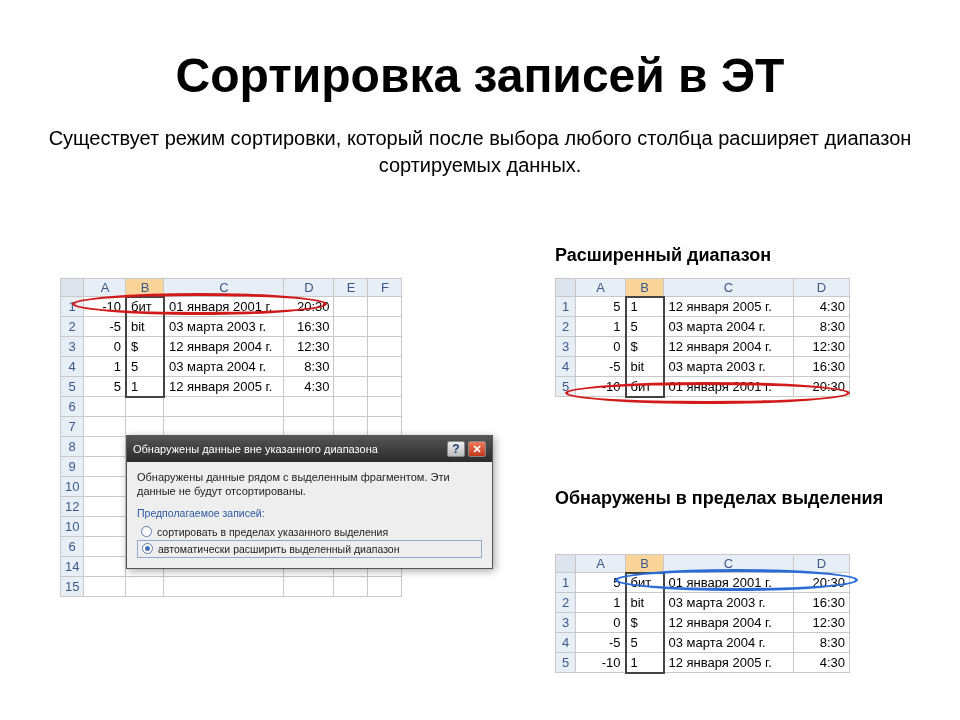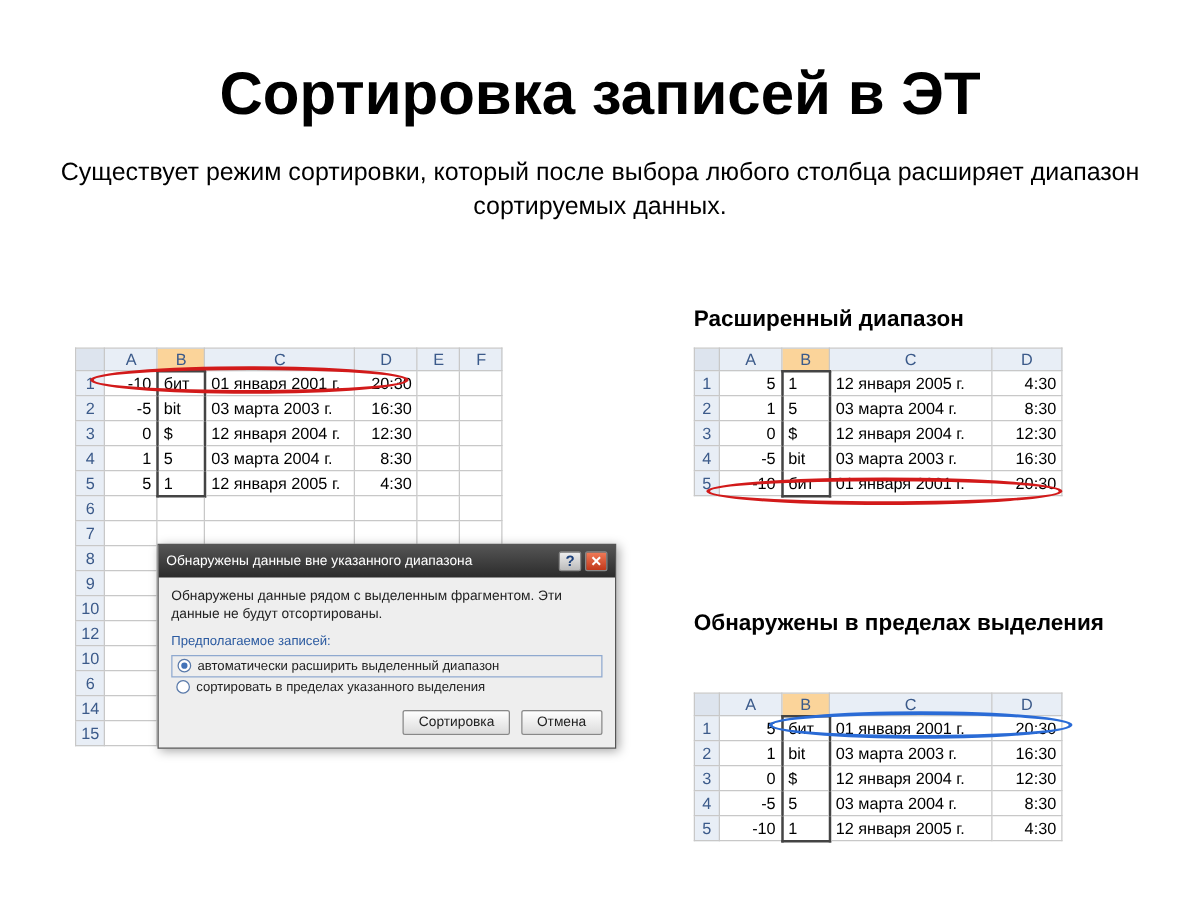--- a/index.html
+++ b/index.html
@@ -227,31 +227,27 @@
 <div class="dialog-wrap">
   <div class="dlg">
     <div class="dlg-title">
       <span class="t">Обнаружены данные вне указанного диапазона</span>
       <span class="btn">?</span>
       <span class="btn close">✕</span>
     </div>
     <div class="dlg-body">
       <div class="msg">Обнаружены данные рядом с выделенным фрагментом. Эти данные не будут отсортированы.</div>
       <div class="sect">Предполагаемое записей:</div>
-      <div class="opt framed">
-        <span class="radio checked"></span>
-        <span>автоматически расширить выделенный диапазон</span>
-      </div>
       <div class="opt">
         <span class="radio"></span>
         <span>сортировать в пределах указанного выделения</span>
       </div>
-      <div class="btnrow">
-        <span class="pushbtn">Сортировка</span>
-        <span class="pushbtn">Отмена</span>
+      <div class="opt framed">
+        <span class="radio checked"></span>
+        <span>автоматически расширить выделенный диапазон</span>
       </div>
     </div>
   </div>
 </div>
 
 <div class="rhead1">Расширенный диапазон</div>
 <div class="rtable1">
   <table class="sheet rsheet">
     <tbody>
         <tr>

